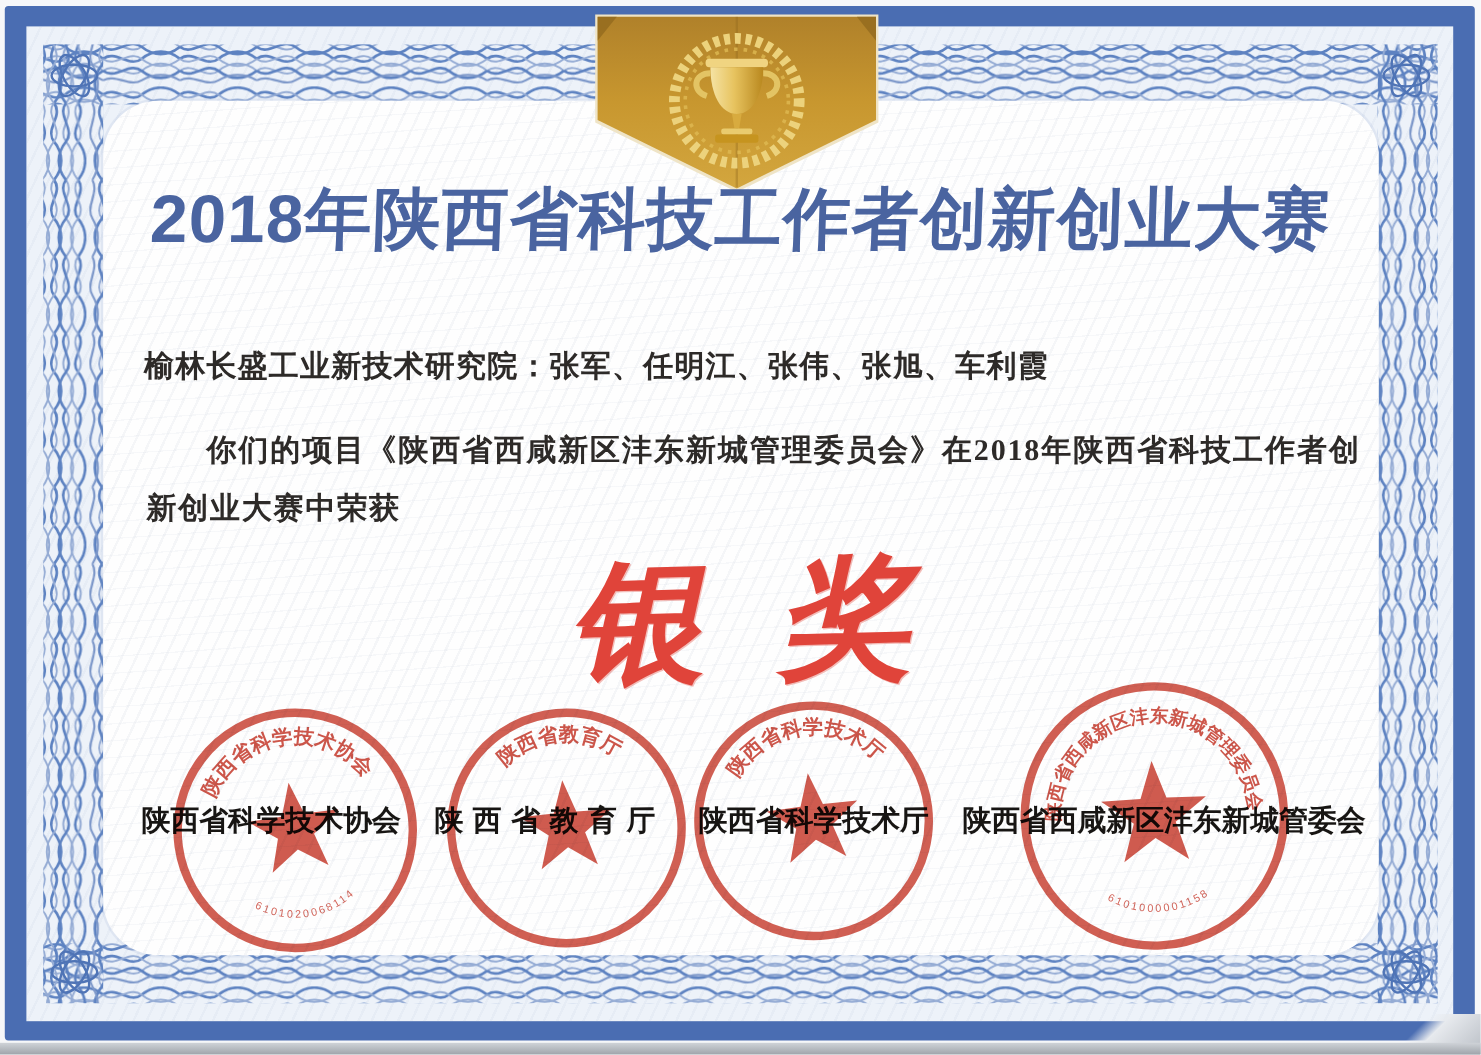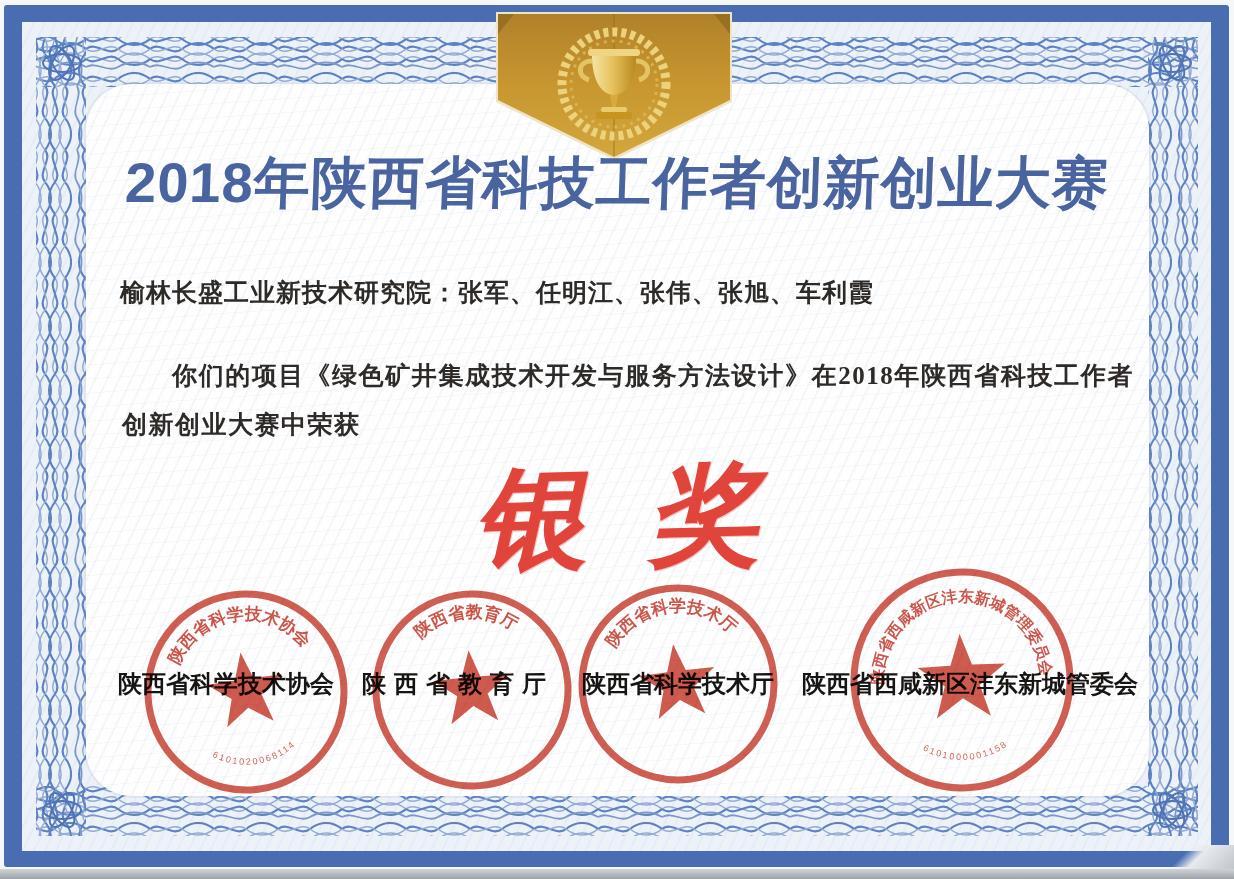--- a/index.html
+++ b/index.html
@@ -37,21 +37,21 @@
   .title{
     position:absolute;left:0;top:146px;width:100%;
     text-align:center;
     font-family:"Liberation Sans", sans-serif;
     font-weight:900;font-size:56px;letter-spacing:1px;
     color:#4a64a0;
     transform:skewX(-2deg);
     white-space:nowrap;
   }
   .recipient{
-    position:absolute;left:120px;top:276px;width:1000px;
+    position:absolute;left:120px;top:288px;width:1000px;
     font-size:25px;color:#2d2a28;font-weight:600;letter-spacing:1px;
   }
   .body-text{
     position:absolute;left:122px;top:352px;width:1012px;
     font-size:25px;line-height:1.95;color:#2d2a28;font-weight:600;
     text-indent:2em;letter-spacing:1.5px;text-align:justify;
   }
   .award{
     position:absolute;left:0;top:442px;width:100%;text-align:center;
     font-size:112px;font-weight:bold;font-style:italic;
@@ -184,21 +184,21 @@
       <path d="M104,53 C90,53 88,68 101,72" fill="none" stroke="#e3c464" stroke-width="5"></path>
       <path d="M148,53 C162,53 164,68 151,72" fill="none" stroke="#e3c464" stroke-width="5"></path>
       <polygon points="122,87 130,87 128,99 124,99" fill="#d8ab3f"></polygon>
       <rect x="113" y="99" width="26" height="5" rx="2" fill="#e9cb6e"></rect>
       <rect x="108" y="104" width="36" height="7" rx="2" fill="#c6941f"></rect>
     </g>
   </svg>
 
   <div class="title">2018年陕西省科技工作者创新创业大赛</div>
   <div class="recipient">榆林长盛工业新技术研究院：张军、任明江、张伟、张旭、车利霞</div>
-  <div class="body-text">你们的项目《绿色矿井集成技术开发与服务方法设计》在2018年陕西省科技工作者创新创业大赛中荣获</div>
+  <div class="body-text">你们的项目《陕西省西咸新区沣东新城管理委员会》在2018年陕西省科技工作者创新创业大赛中荣获</div>
   <div class="award">银奖</div>
 
   <div class="issuers">
     <span>陕西省科学技术协会</span>
     <span class="issuer-spread">陕西省教育厅</span>
     <span>陕西省科学技术厅</span>
     <span>陕西省西咸新区沣东新城管委会</span>
   </div>
 
 

